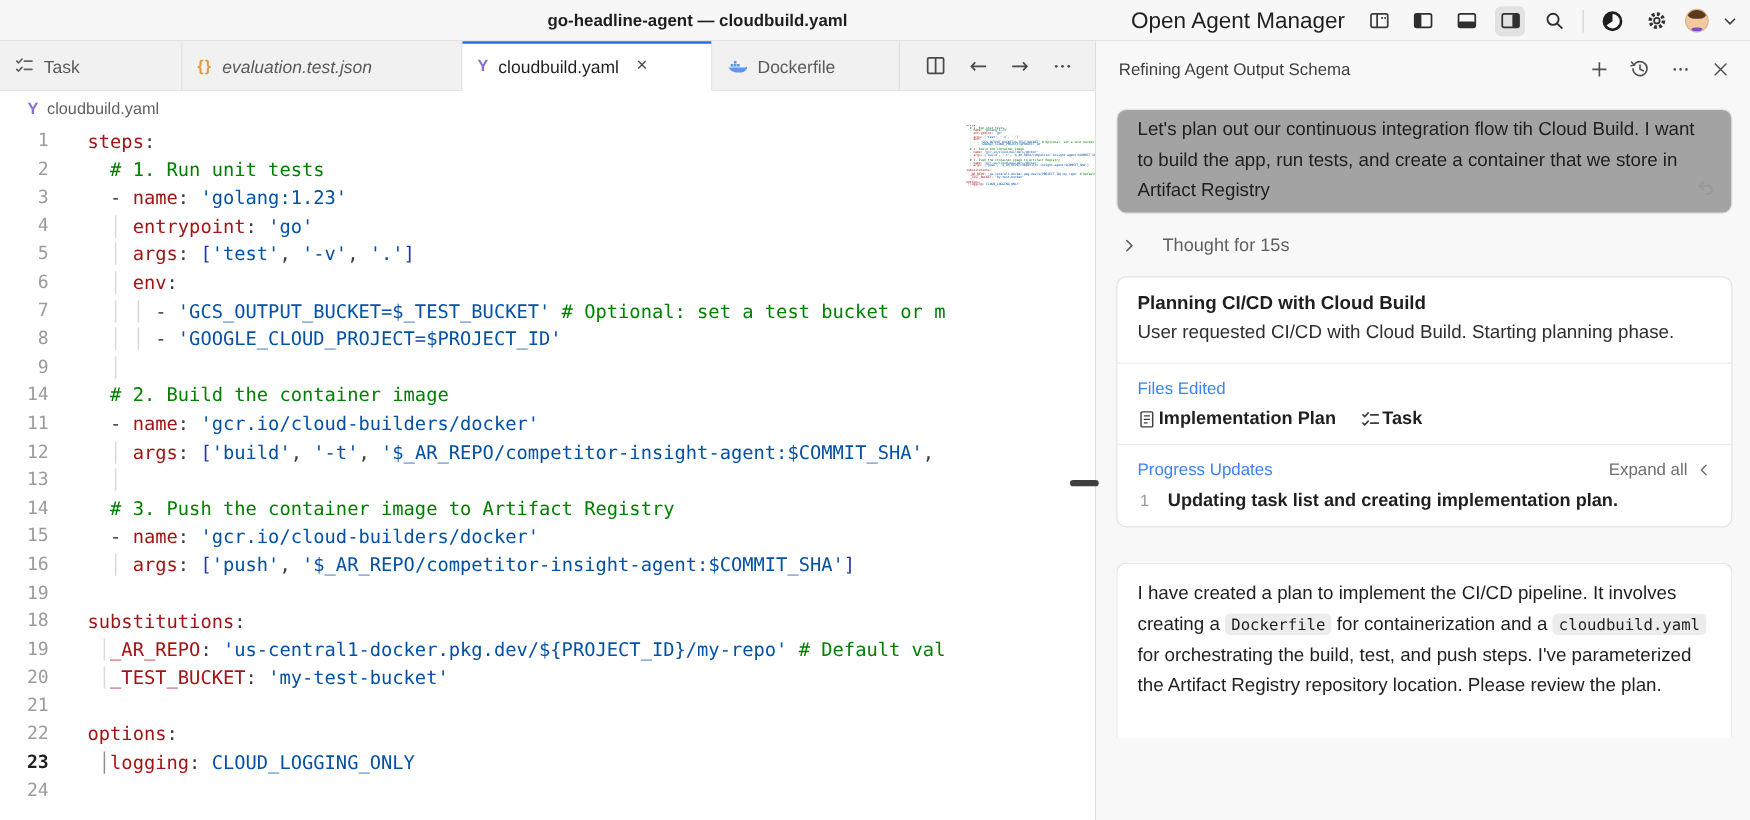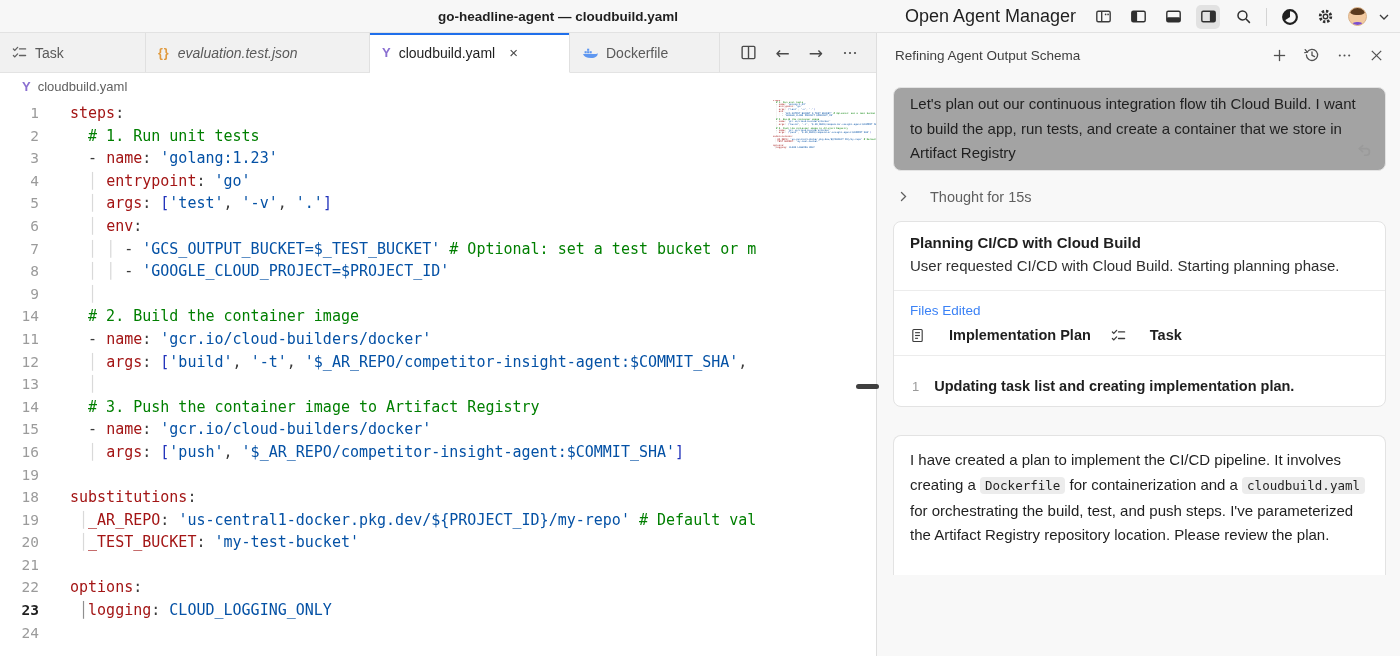--- a/index.html
+++ b/index.html
@@ -72,21 +72,21 @@
   .undo-btn { position:absolute; right:12px; bottom:11px; }
   .thought { display:flex; align-items:center; gap:20px; margin:18px 0 0 4px; color:#5f5f5f; font-size:14.5px; }
 
   .plan-card { margin-top:16px; background:#fff; border:1px solid #e3e3e3; border-radius:8px; }
   .pc-sec { padding:12px 16px; }
   .pc-sec + .pc-sec { border-top:1px solid #ececec; }
   .pc-title { font-size:15px; font-weight:700; color:#1f1f1f; margin-bottom:3px; }
   .pc-body { font-size:15px; color:#2f2f2f; line-height:24.5px; }
   .sec-label { font-size:13.5px; color:#3b82f6; }
   .files-row { display:flex; align-items:center; gap:20px; margin-top:9px; }
-  .file-chip { display:flex; align-items:center; gap:24px; font-size:14.5px; font-weight:600; color:#1f1f1f; }
+  .file-chip { display:flex; align-items:center; gap:2px; font-size:14.5px; font-weight:600; color:#1f1f1f; }
   .prog-head { display:flex; align-items:center; justify-content:space-between; }
   .expand-all { display:flex; align-items:center; gap:7px; color:#6e6e6e; font-size:13.5px; }
   .prog-item { display:flex; align-items:baseline; gap:15px; margin-top:10px; padding-left:2px; }
   .prog-num { color:#9a9a9a; font-size:13px; }
   .prog-text { font-size:14.5px; font-weight:600; color:#1f1f1f; }
 
   .asst-card { margin-top:28px; background:#fff; border:1px solid #e3e3e3; border-bottom:none;
                border-radius:8px 8px 0 0; padding:12px 16px; font-size:15px; line-height:24.7px;
                color:#1f1f1f; height:140px; }
   code.chip { font-family:"DejaVu Sans Mono",monospace; font-size:12.5px; background:#ececec;
@@ -322,20 +322,29 @@
                 <path d="M1.5 4.2 L3 5.7 L6 2.5"></path>
                   <line x1="8" y1="4.2" x2="14.5" y2="4.2"></line>
                 <path d="M1.5 11.2 L3 12.7 L6 9.5"></path>
                   <line x1="8" y1="11.2" x2="14.5" y2="11.2"></line>
               </svg>
               <span>Task</span>
             </span>
           </div>
         </div>
         <div class="pc-sec">
+          <div class="prog-head">
+            <span class="sec-label">Progress Updates</span>
+            <span class="expand-all">
+              <span>Expand all</span>
+              <svg class="ic" width="12" height="12" viewBox="0 0 16 16" fill="none" stroke="#6e6e6e" stroke-width="1.6" stroke-linecap="round">
+                  <polyline points="10.5,3 5.5,8 10.5,13"></polyline>
+                </svg>
+            </span>
+          </div>
           <div class="prog-item">
             <span class="prog-num">1</span>
             <span class="prog-text">Updating task list and creating implementation plan.</span>
           </div>
         </div>
       </div>
 
       <div class="asst-card">
         <span>I have created a plan to implement the CI/CD pipeline. It involves creating a <code class="chip">Dockerfile</code> for containerization and a <code class="chip">cloudbuild.yaml</code> for orchestrating the build, test, and push steps. I've parameterized the Artifact Registry repository location. Please review the plan.</span>
       </div>

